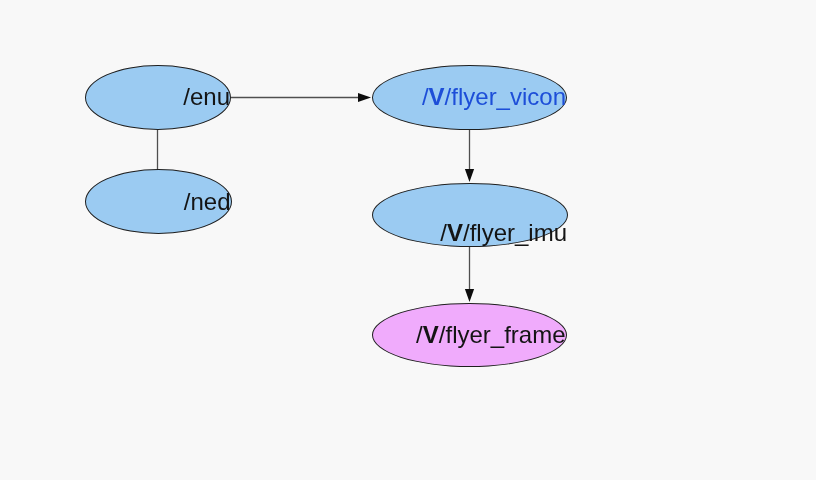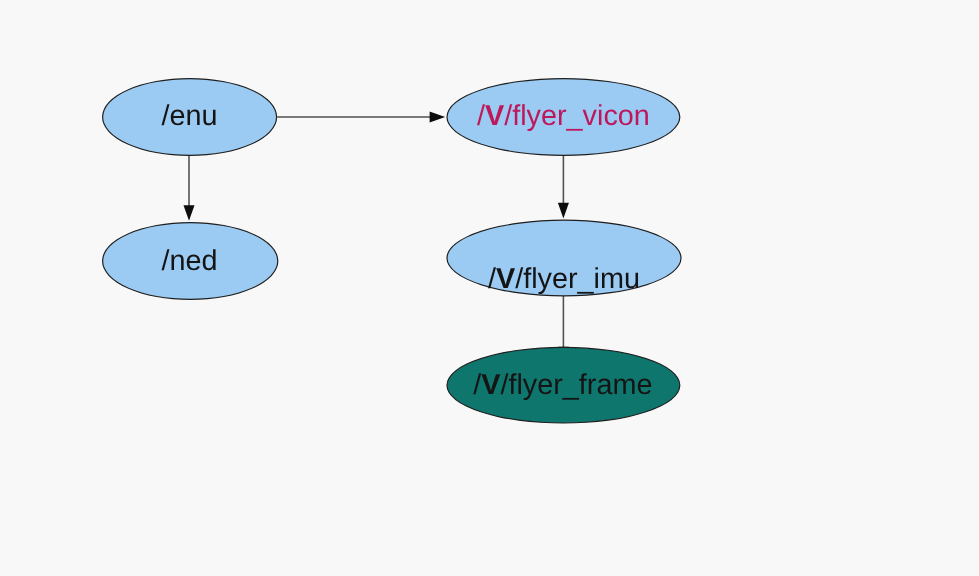--- a/index.html
+++ b/index.html
@@ -14,21 +14,21 @@
   #edges-layer {
     position: absolute; left: 0; top: 0;
     width: 816px; height: 480px;
     pointer-events: none;
   }
   .node {
     position: absolute;
     border-radius: 50%;
     display: flex;
     align-items: center;
-    justify-content: center;
+    justify-content: flex-end;
     box-sizing: border-box;
     white-space: nowrap;
   }
   .node-label {
     font-size: 24px;
     line-height: 1;
     letter-spacing: 0px;
   }
   .node-label .bold { font-weight: 700; }
 </style>
@@ -43,26 +43,26 @@
       <polygon points="157.5,184 152.9,171 162.1,171" fill="#0d0d0d"></polygon>
       <line x1="469.5" y1="129.5" x2="469.5" y2="170" stroke="#4f4f4f" stroke-width="1.3"></line>
       <polygon points="469.5,182 464.9,169 474.1,169" fill="#0d0d0d"></polygon>
       <line x1="469.5" y1="246.5" x2="469.5" y2="290" stroke="#4f4f4f" stroke-width="1.3"></line>
       <polygon points="469.5,302 464.9,289 474.1,289" fill="#0d0d0d"></polygon>
     </svg>
   <div id="nodes-layer">
       <div class="node" style="left: 85px; top: 64.5px; width: 146px; height: 65px; background: rgb(155, 203, 242); border: 1.3px solid rgb(31, 31, 31);">
         <span class="node-label" style="color: rgb(20, 20, 20);"><span>/enu</span></span>
       </div>
-      <div class="node" style="left: 84.5px; top: 185px; width: 147px; height: 65px; background: rgb(155, 203, 242); border: 1.3px solid rgb(31, 31, 31);">
+      <div class="node" style="left: 84.5px; top: 169px; width: 147px; height: 65px; background: rgb(155, 203, 242); border: 1.3px solid rgb(31, 31, 31);">
         <span class="node-label" style="color: rgb(20, 20, 20);"><span>/ned</span></span>
       </div>
       <div class="node" style="left: 372px; top: 64.5px; width: 195px; height: 65px; background: rgb(155, 203, 242); border: 1.3px solid rgb(31, 31, 31);">
-        <span class="node-label" style="color: #be185d;"><span>/</span><span class="bold">V</span><span>/flyer_vicon</span></span>
+        <span class="node-label" style="color: #1d4ed8;"><span>/</span><span class="bold">V</span><span>/flyer_vicon</span></span>
       </div>
       <div class="node" style="left: 372px; top: 182.5px; width: 196px; height: 64px; background: rgb(155, 203, 242); border: 1.3px solid rgb(31, 31, 31);">
         <span class="node-label" style="color: rgb(20, 20, 20); margin-top: 36px;"><span>/</span><span class="bold">V</span><span>/flyer_imu</span></span>
       </div>
-      <div class="node" style="left: 371.5px; top: 289px; width: 195px; height: 64px; background: #0f766e; border: 1.3px solid rgb(31, 31, 31);">
+      <div class="node" style="left: 371.5px; top: 303px; width: 195px; height: 64px; background: #f0abfc; border: 1.3px solid rgb(31, 31, 31);">
         <span class="node-label" style="color: rgb(20, 20, 20);"><span>/</span><span class="bold">V</span><span>/flyer_frame</span></span>
       </div>
     </div>
 </div>
 
 </body></html>

